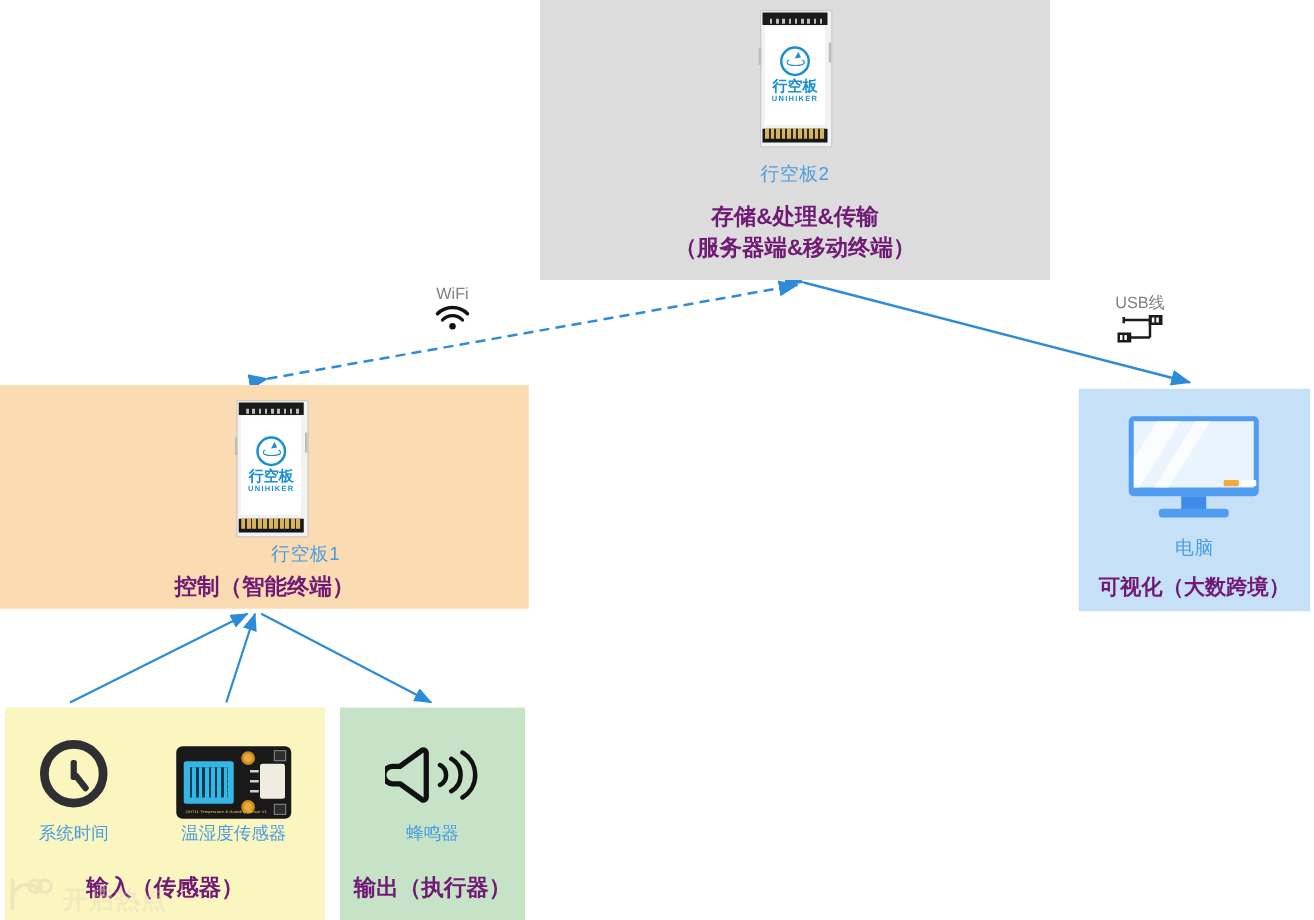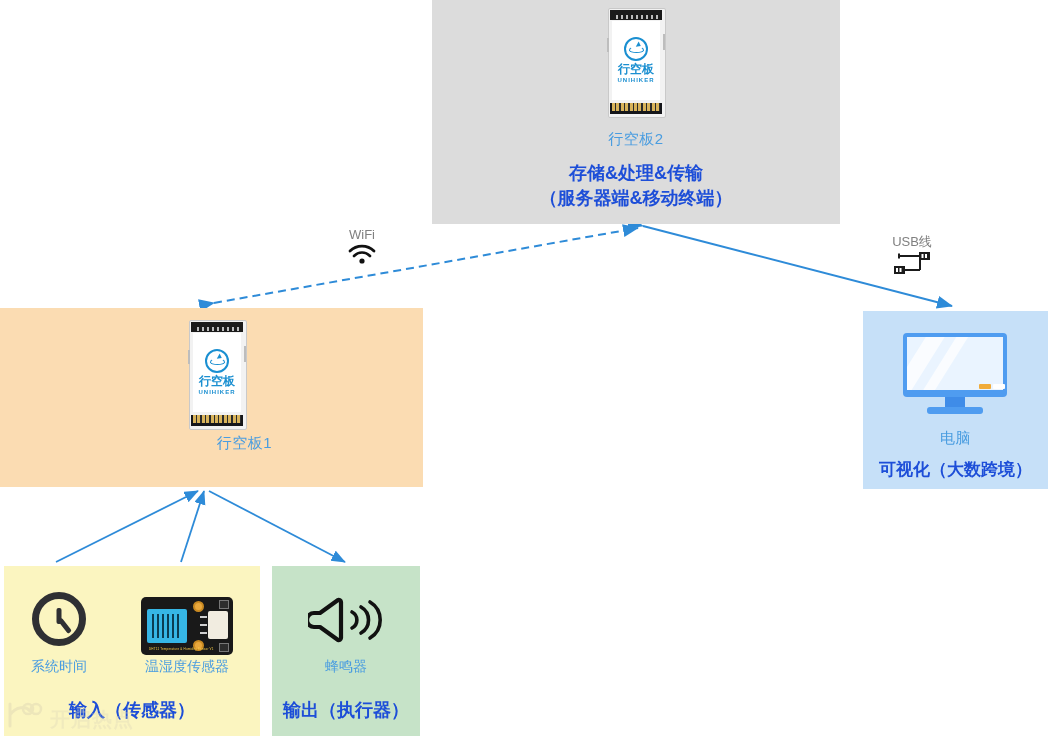--- a/index.html
+++ b/index.html
@@ -10,21 +10,21 @@
 
   .box{position:absolute;box-sizing:border-box;}
   #box-server{left:432px;top:0px;width:408px;height:224px;background:#dcdcdc;}
   #box-board1{left:0px;top:308px;width:423px;height:179px;background:#fbdcb2;}
   #box-computer{left:863px;top:311px;width:185px;height:178px;background:#c6e0f8;}
   #box-input{left:4px;top:566px;width:256px;height:170px;background:#fbf5c0;}
   #box-output{left:272px;top:566px;width:148px;height:170px;background:#c6e3c8;}
 
   .dev-label{position:absolute;width:100%;text-align:center;color:#4a9de0;
              font-size:15px;letter-spacing:.5px;}
-  .role-label{position:absolute;width:100%;text-align:center;color:#1d4ed8;
+  .role-label{position:absolute;width:100%;text-align:center;color:#701a75;
               font-weight:bold;font-size:18px;line-height:25px;}
 
   
   .unihiker{position:absolute;width:56px;height:108px;}
   .uh-frame{position:absolute;left:0;top:0;width:56px;height:108px;
             background:#f2f2f2;border:1px solid #c9c9c9;border-radius:2px;}
   .uh-top{position:absolute;left:2px;top:2px;width:52px;height:10px;background:#1b1b1b;}
   .uh-topdots{position:absolute;left:6px;top:5px;width:44px;height:4px;
               background:repeating-linear-gradient(90deg,#bdbdbd 0 2px,#1b1b1b 2px 5px);}
   .uh-screen{position:absolute;left:4px;top:13px;width:48px;height:79px;background:#fff;
@@ -161,20 +161,21 @@
       <div class="uh-screen">
         <div class="uh-logo"></div>
         <div class="uh-cn">行空板</div>
         <div class="uh-en">UNIHIKER</div>
       </div>
       <div class="uh-pins">
         <div class="uh-pinrow"></div>
       </div>
     </div>
     <div class="dev-label" style="top:126px;padding-left:33px;">行空板1</div>
+    <div class="role-label" style="top:149px;">控制（智能终端）</div>
   </div>
 
   <div class="box" id="box-computer">
     <div class="monitor" style="left:34px;top:22px;">
       <div class="mon-bezel"></div>
       <div class="mon-screen">
         <div class="mon-sheen" style="left:4px;top:-34px;"></div>
         <div class="mon-sheen" style="left:34px;top:-34px;width:10px;"></div>
       </div>
       <div class="mon-led-a"></div>

